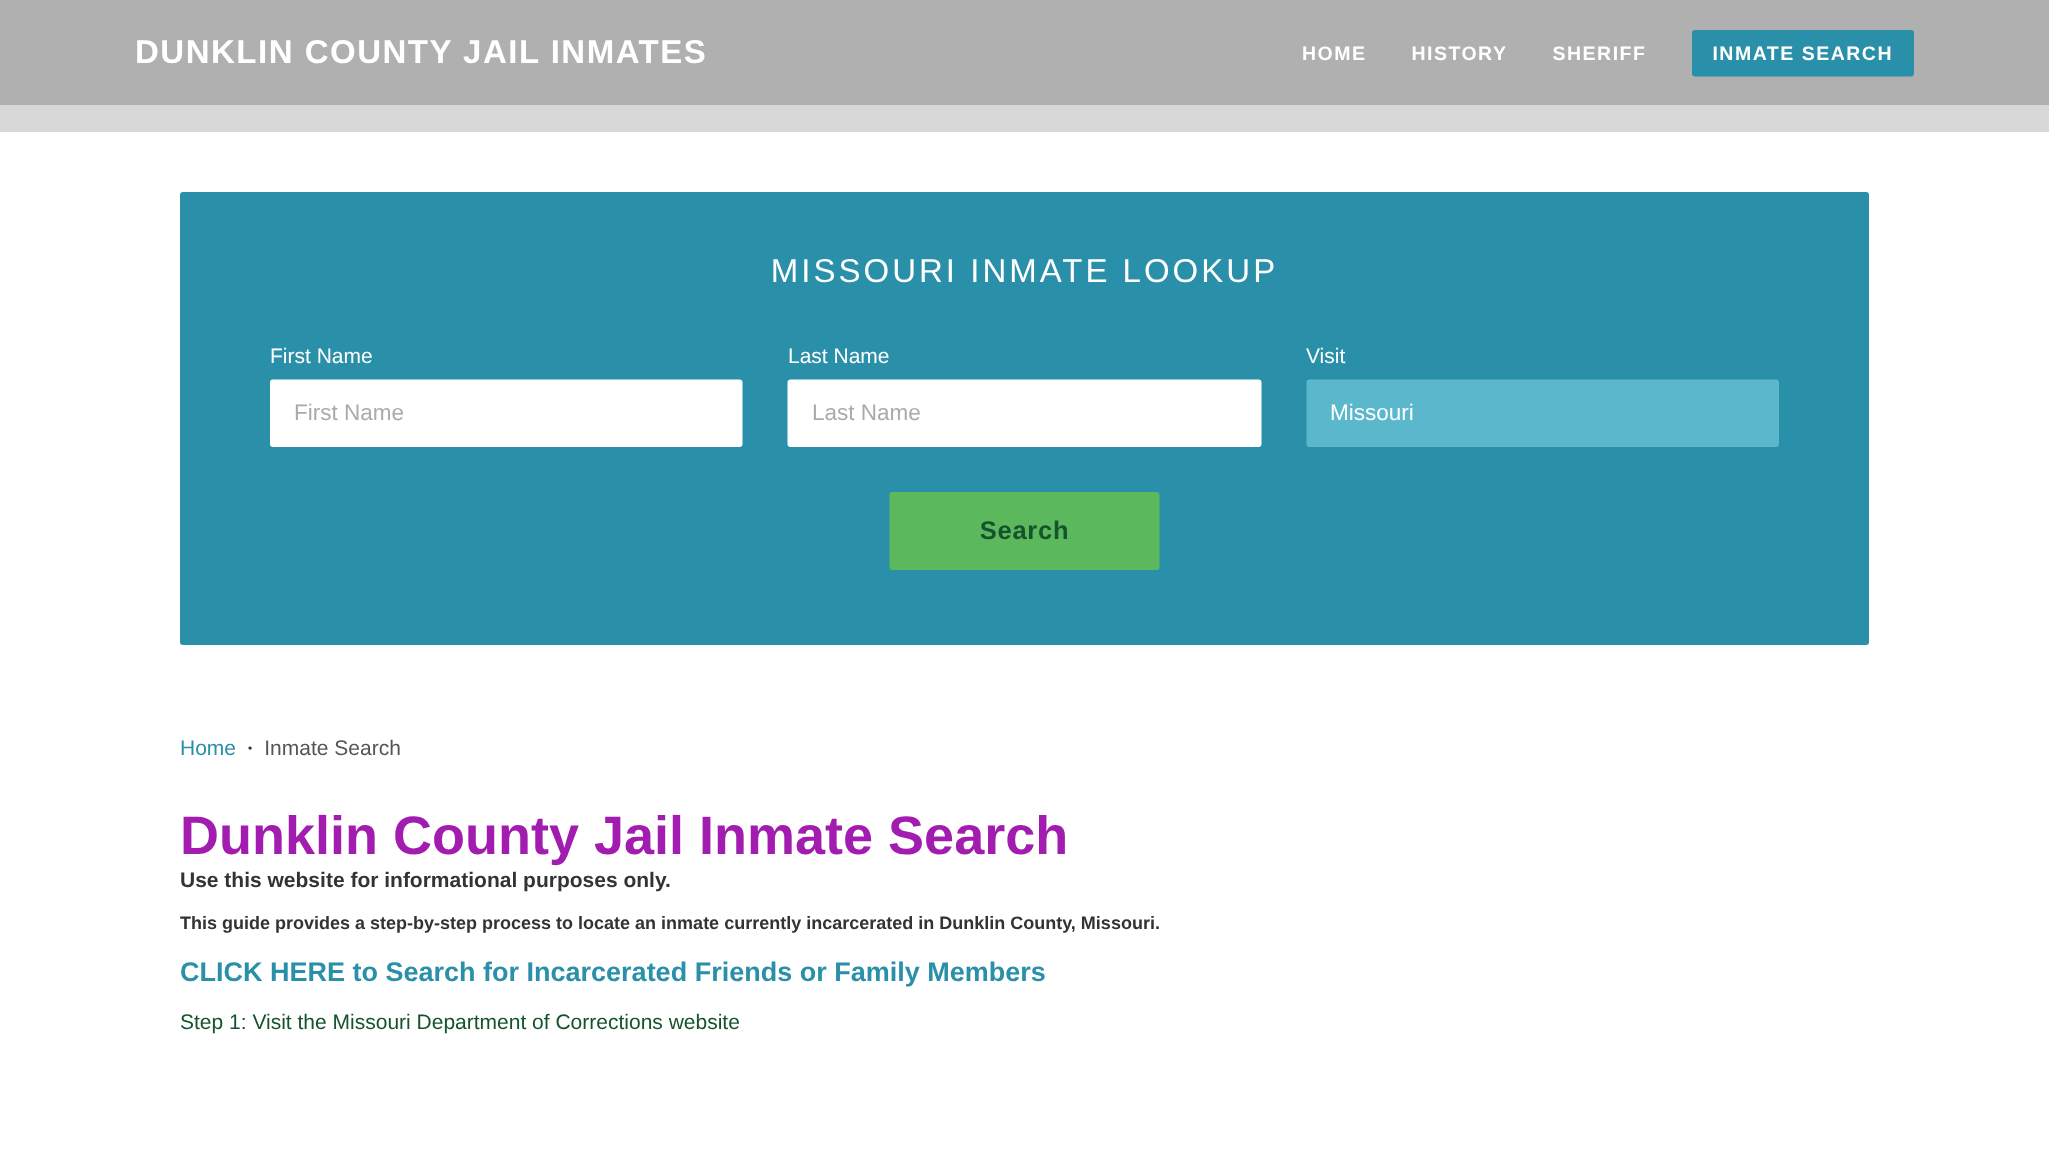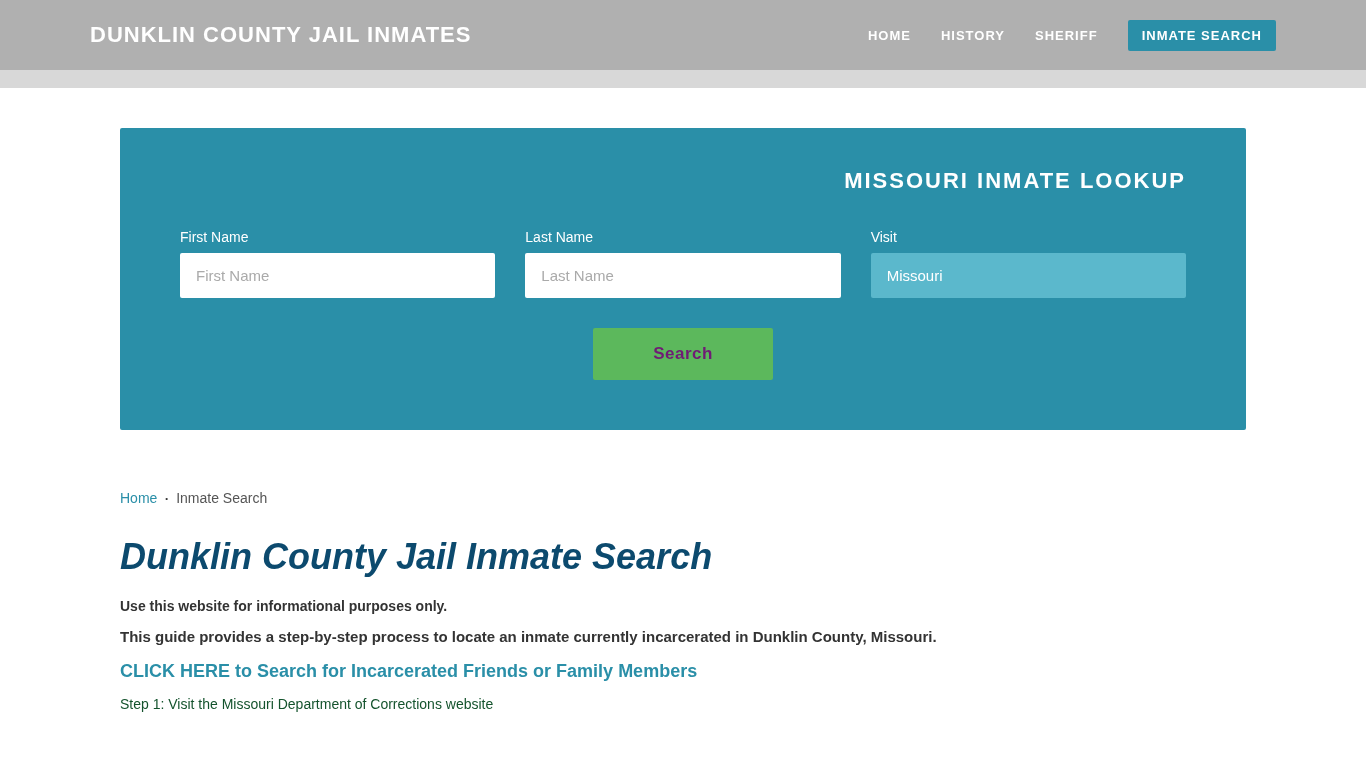--- a/index.html
+++ b/index.html
@@ -66,23 +66,23 @@
     .search-panel {
       background: #2a8fa8;
       margin: 40px 120px;
       padding: 40px 60px 50px 60px;
       border-radius: 2px;
     }
 
     .search-panel-title {
       color: #fff;
       font-size: 22px;
-      font-weight: 700;
+      font-weight: 400;
       letter-spacing: 2px;
-      text-align: right;
+      text-align: center;
       margin-bottom: 35px;
       text-transform: uppercase;
     }
 
     .search-fields {
       display: flex;
       gap: 30px;
       margin-bottom: 30px;
     }
 
@@ -119,21 +119,21 @@
       font-weight: 400;
     }
 
     .search-btn-container {
       display: flex;
       justify-content: center;
     }
 
     .search-btn {
       background: #5cb85c;
-      color: #701a75;
+      color: #14532d;
       border: none;
       padding: 16px 60px;
       font-size: 17px;
       font-weight: 600;
       cursor: pointer;
       border-radius: 2px;
       letter-spacing: 0.5px;
     }
 
     
@@ -161,34 +161,32 @@
     }
 
     
     .main-content {
       padding: 20px 120px 40px 120px;
     }
 
     .page-title {
       font-size: 36px;
       font-weight: 700;
-      color: #0c4a6e;
-      margin-bottom: 20px;
-      font-style: italic;
+      color: #a21caf;
     }
 
     .info-bold {
       font-size: 14px;
       font-weight: 700;
       color: #333;
       margin-bottom: 14px;
     }
 
     .info-bold-2 {
-      font-size: 15px;
+      font-size: 12px;
       font-weight: 700;
       color: #333;
       margin-bottom: 16px;
     }
 
     .link-text {
       color: #2a8fa8;
       font-weight: 700;
       font-size: 18px;
       cursor: pointer;

